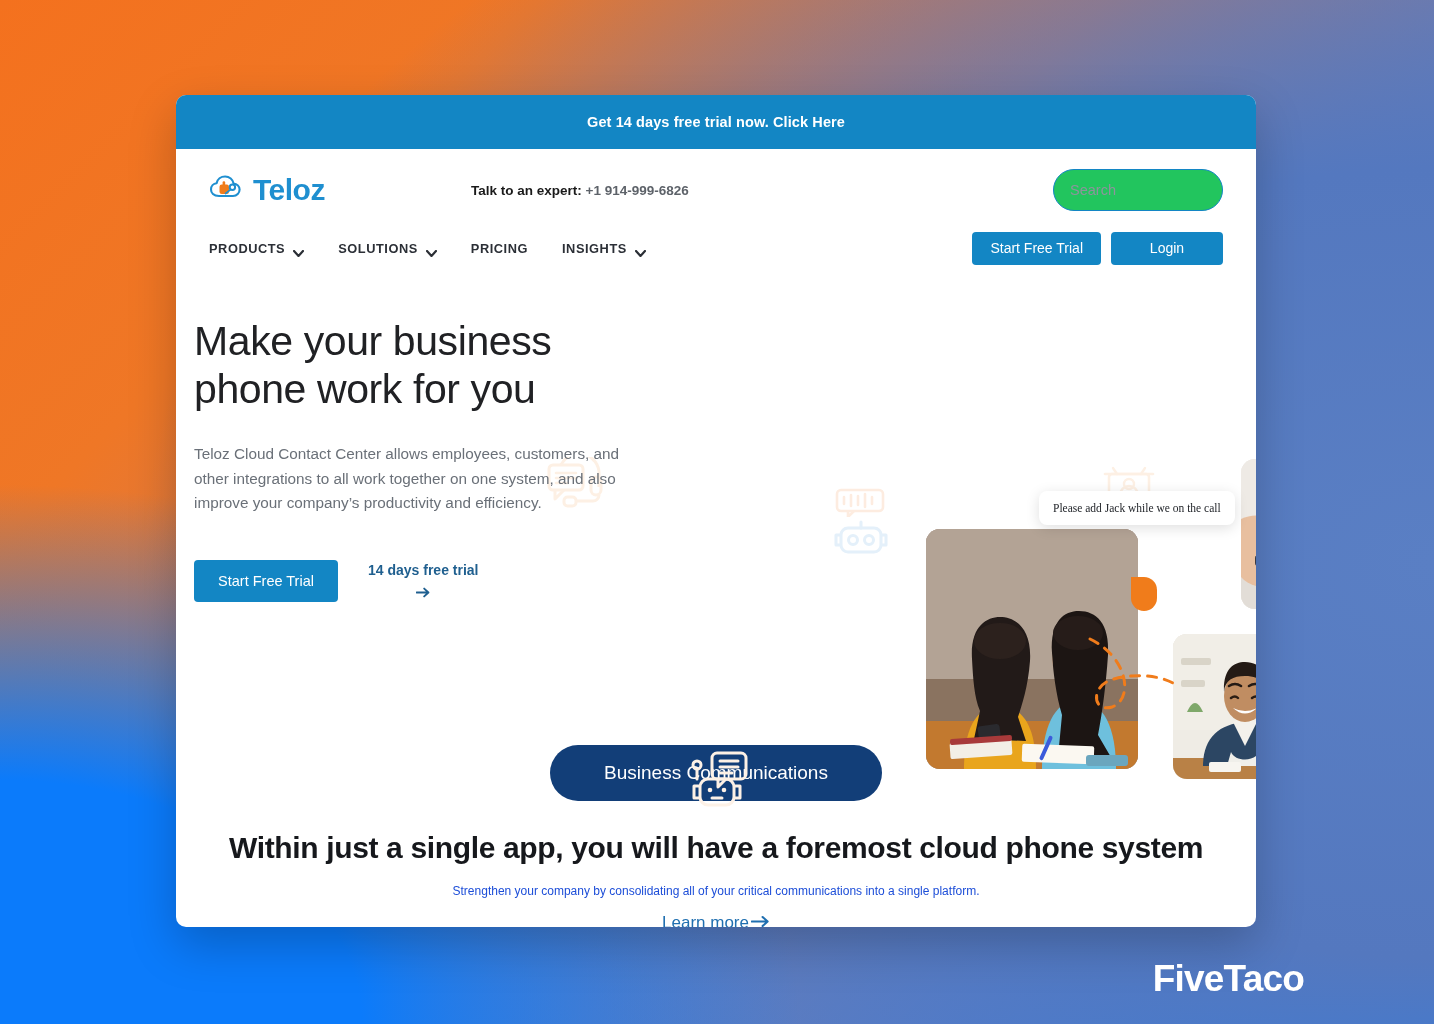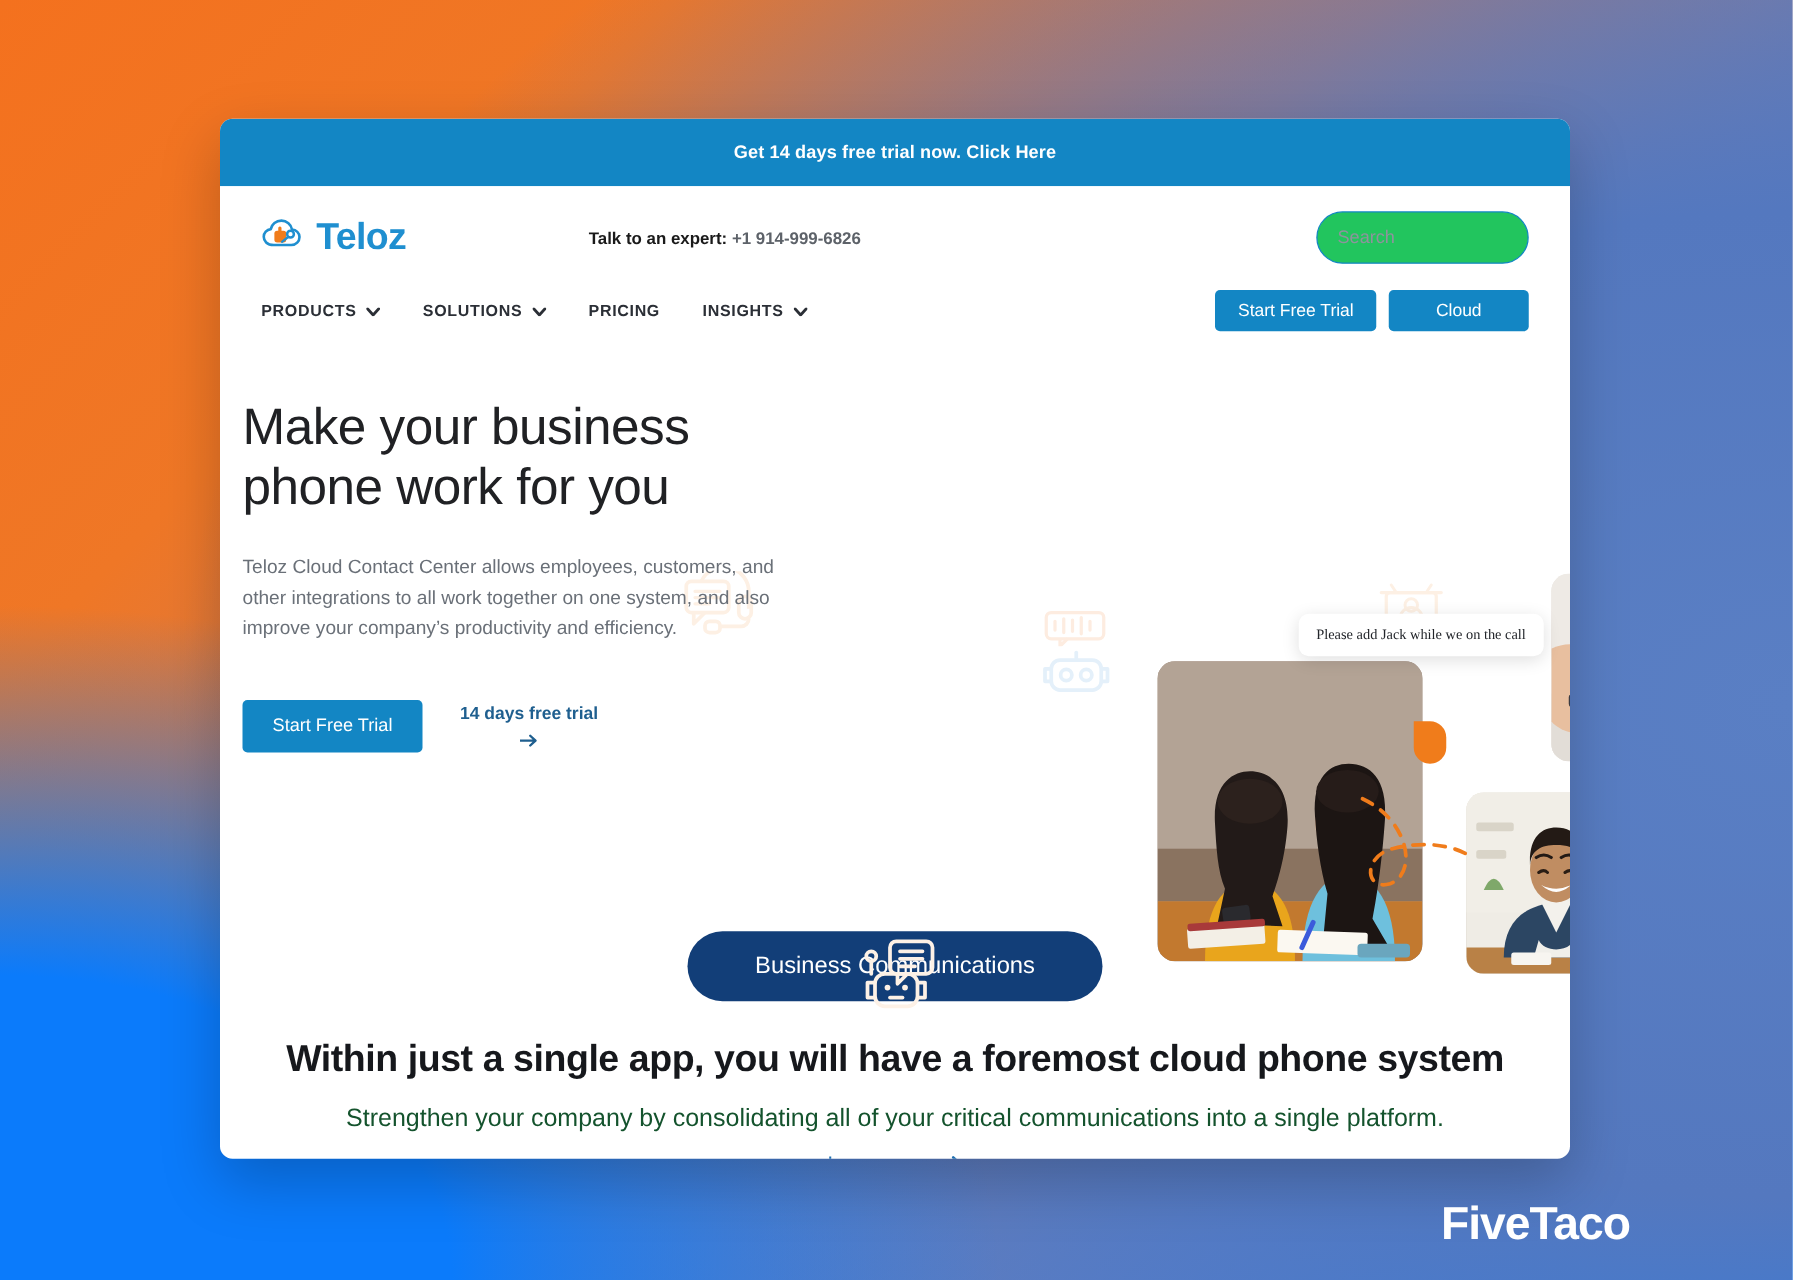--- a/index.html
+++ b/index.html
@@ -89,21 +89,21 @@
   }
   .search-input::placeholder { color: #8d949c; }
 
   .header-nav {
     display: flex;
     align-items: center;
     height: 62px;
   }
   .nav-list { display: flex; align-items: center; gap: 34px; }
   .nav-item {
-    display: flex; align-items: flex-start; gap: 8px;
+    display: flex; align-items: center; gap: 8px;
     font-size: 12.8px; font-weight: 700;
     letter-spacing: 0.55px;
     color: #2b2f36;
     cursor: pointer;
   }
   .chev { width: 11px; height: 7px; display: block; }
   .header-actions { margin-left: auto; display: flex; gap: 10px; }
   .btn-blue {
     background: #1386c4;
     color: #fff;
@@ -220,22 +220,22 @@
   }
   .biz-h2 {
     margin-top: 30px;
     font-size: 30px;
     font-weight: 700;
     color: #16181c;
     letter-spacing: -0.35px;
   }
   .biz-p {
     margin-top: 19px;
-    font-size: 20px;
-    color: #14532d;
+    font-size: 12px;
+    color: #1d4ed8;
   }
   .biz-link {
     display: inline-flex; align-items: center; gap: 2px;
     margin-top: 15px;
     color: #1f6fb0;
     font-size: 17px;
     text-decoration: none;
     cursor: pointer;
   }
 
@@ -317,21 +317,21 @@
           <span class="chev">
             <svg width="11" height="7" viewBox="0 0 11 7">
                 <path d="M1 1 L5.5 6 L10 1" fill="none" stroke="#2b2f36" stroke-width="2.2" stroke-linecap="round" stroke-linejoin="round"></path>
               </svg>
           </span>
         </div>
       </div>
 
       <div class="header-actions">
         <button class="btn-blue">Start Free Trial</button>
-        <button class="btn-blue">Cloud</button>
+        <button class="btn-blue">Login</button>
       </div>
     </div>
   </div>
 
   <div class="hero">
 
     <div class="deco" style="left:365px; top:178px;">
       <svg width="64" height="56" viewBox="0 0 64 56">
         <rect x="8" y="8" width="34" height="25" rx="4" fill="none" stroke="#fdf0e4" stroke-width="3"></rect>
         <path d="M14 33 L14 42 L23 33" fill="none" stroke="#fdf0e4" stroke-width="3" stroke-linejoin="round"></path>

